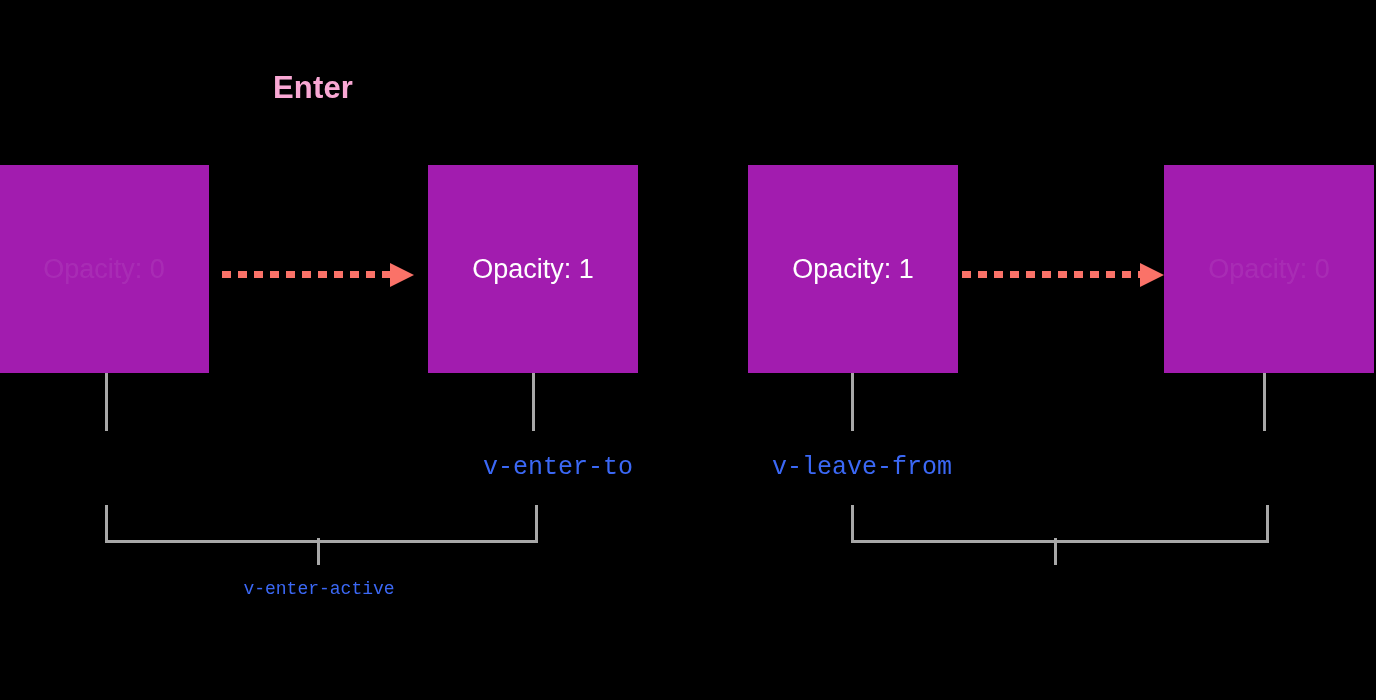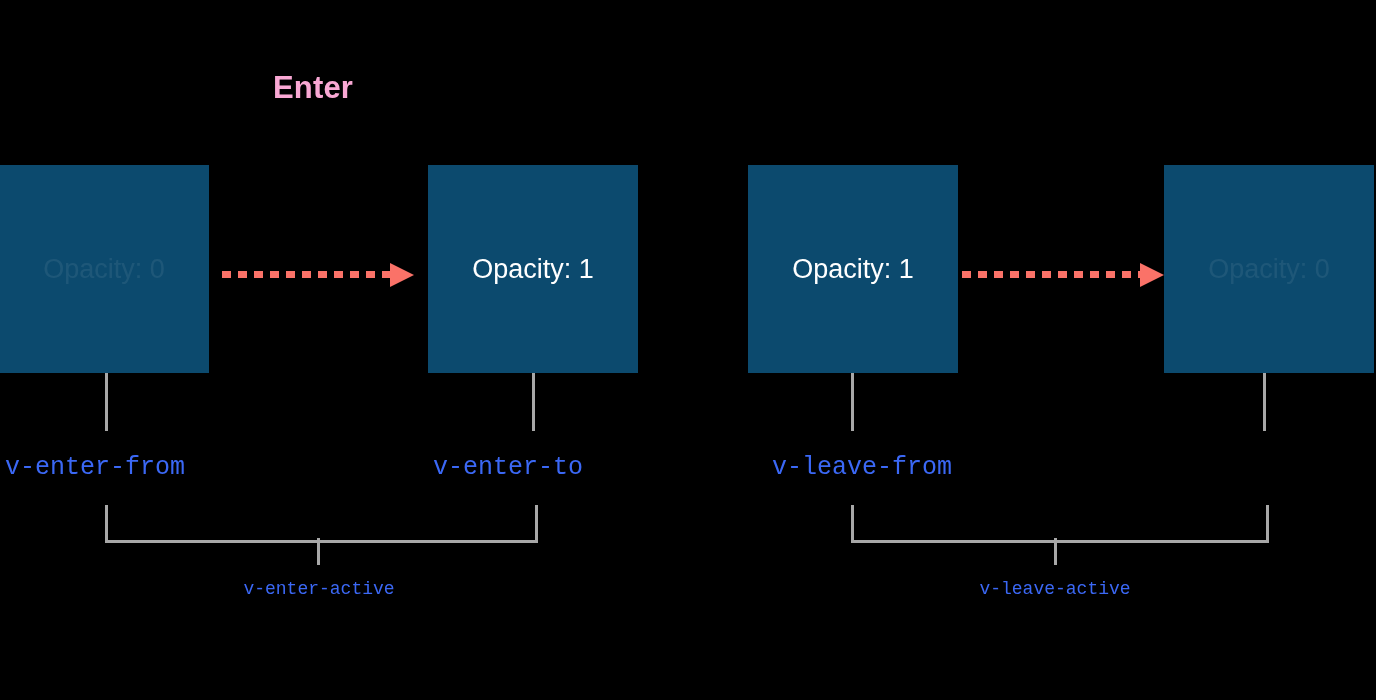--- a/index.html
+++ b/index.html
@@ -29,21 +29,21 @@
   }
   #title-enter { left: 213px; top: 70px; width: 200px; }
   #title-leave { left: 961px; top: 70px; width: 200px; }
 
   
   .state-box {
     position: absolute;
     top: 165px;
     width: 210px;
     height: 208px;
-    background: #0c4a6e;
+    background: #a21caf;
     display: flex;
     align-items: center;
     justify-content: center;
   }
   #box-enter-from { left: -1px; }
   #box-enter-to   { left: 428px; }
   #box-leave-from { left: 748px; }
   #box-leave-to   { left: 1164px; }
 
   .box-label {
@@ -102,21 +102,21 @@
   .class-label {
     position: absolute;
     font-family: "Liberation Mono", "DejaVu Sans Mono", monospace;
     font-size: 25px;
     color: #3b68f5;
     white-space: nowrap;
     top: 455px;
     line-height: 1;
   }
   #label-enter-from { left: 5px;    width: 200px; text-align: left; }
-  #label-enter-to   { left: 433px;  width: 200px; text-align: left; }
+  #label-enter-to   { left: 433px;  width: 200px; text-align: right; }
   #label-leave-from { left: 772px;  width: 210px; text-align: left; }
   #label-leave-to   { left: 1166px; width: 210px; text-align: left; }
 
   
   .bracket {
     position: absolute;
     top: 505px;
     height: 35px;
     border-left: 3px solid #a8a8a8;
     border-right: 3px solid #a8a8a8;
@@ -179,26 +179,24 @@
 
   <div class="state-box" id="box-leave-to">
     <span class="box-label faded">Opacity: 0</span>
   </div>
 
   <div class="tick tick-top" id="tick-enter-from"></div>
   <div class="tick tick-top" id="tick-enter-to"></div>
   <div class="tick tick-top" id="tick-leave-from"></div>
   <div class="tick tick-top" id="tick-leave-to"></div>
 
-  <div class="class-label" id="label-enter-from">v-enter-from</div>
   <div class="class-label" id="label-enter-to">v-enter-to</div>
   <div class="class-label" id="label-leave-from">v-leave-from</div>
 
   <div class="bracket" id="bracket-enter"></div>
   <div class="bracket-stem" id="stem-enter"></div>
 
   <div class="bracket" id="bracket-leave"></div>
   <div class="bracket-stem" id="stem-leave"></div>
 
   <div class="active-label" id="label-enter-active">v-enter-active</div>
-  <div class="active-label" id="label-leave-active">v-leave-active</div>
 
 </div>
 
 </body></html>

